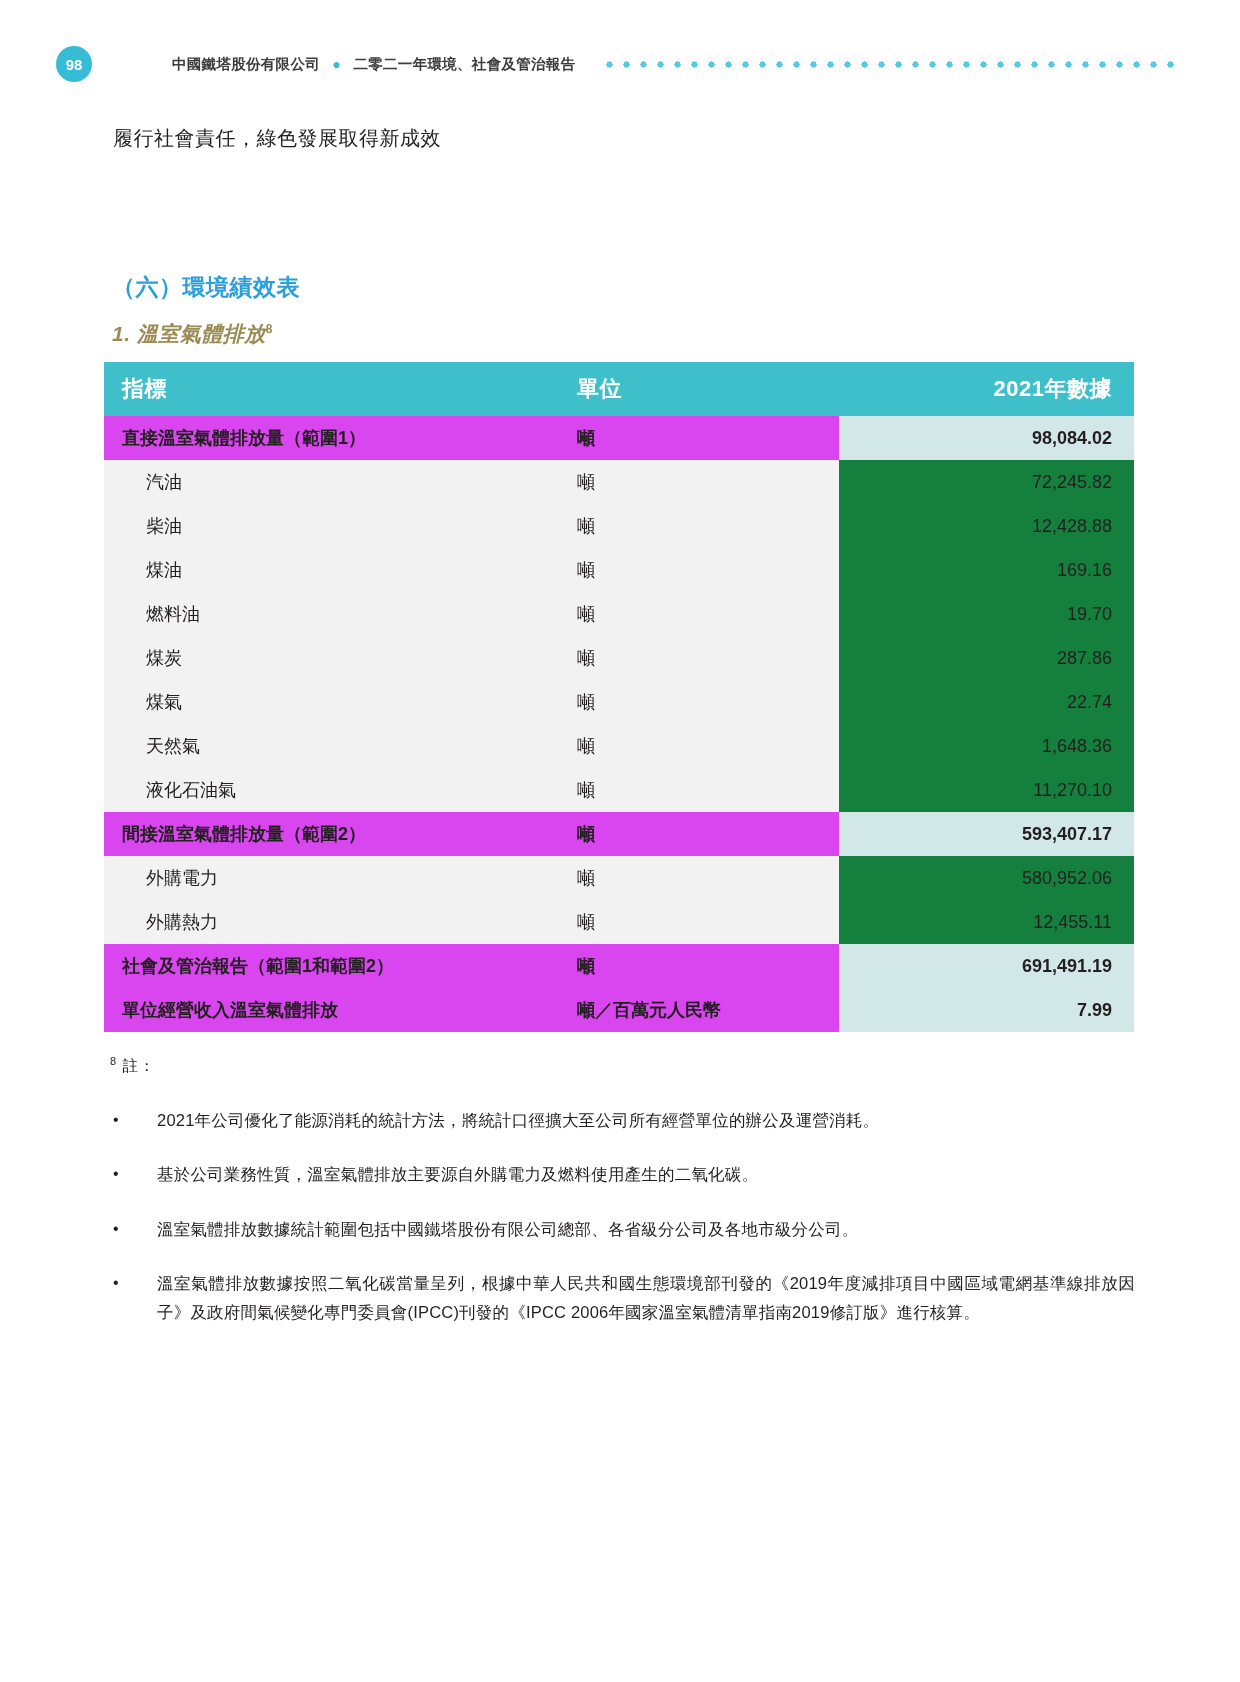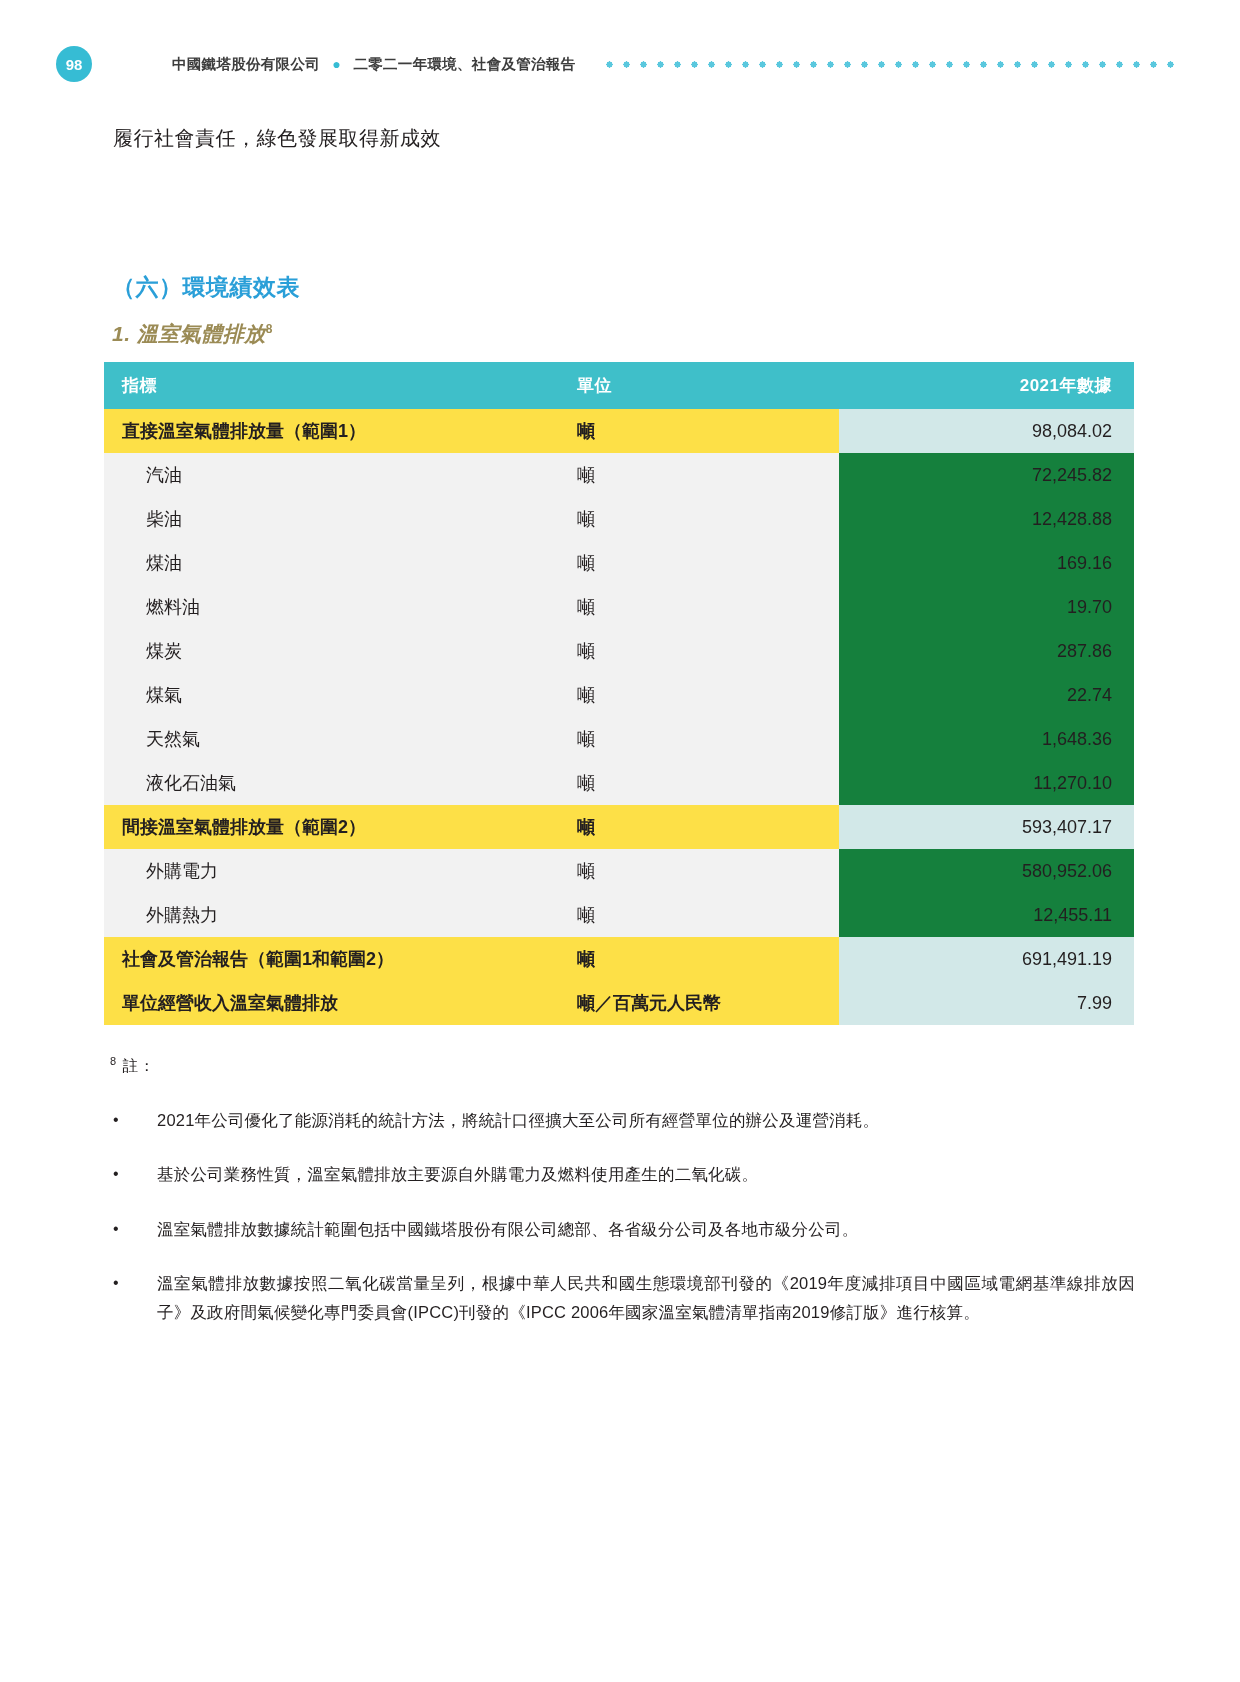--- a/index.html
+++ b/index.html
@@ -105,21 +105,21 @@
     position: absolute;
     top: 362px;
     left: 104px;
     width: 1030px;
     border-collapse: collapse;
     table-layout: fixed;
   }
   .perf-table th {
     background: #3fbfc9;
     color: #ffffff;
-    font-size: 17px;
+    font-size: 22px;
     font-weight: bold;
     padding: 12px 18px;
     text-align: left;
     letter-spacing: 0.5px;
   }
   .perf-table th.col-value {
     text-align: right;
     padding-right: 22px;
   }
   .perf-table td {
@@ -127,26 +127,26 @@
     padding: 10px 18px;
     border: none;
     color: #231f20;
   }
   .perf-table td.col-value {
     text-align: right;
     padding-right: 22px;
     background: #e3f1f1;
   }
   .row-group td {
-    background: #fde047;
+    background: #d946ef;
     font-weight: bold;
   }
   .row-group td.col-value {
     background: #d2e8e8;
-    font-weight: normal;
+    font-weight: bold;
   }
   .row-sub td {
     background: #f2f2f2;
   }
   .row-sub td.col-value {
     background: #15803d;
   }
   .row-sub td.col-label {
     padding-left: 42px;
   }

